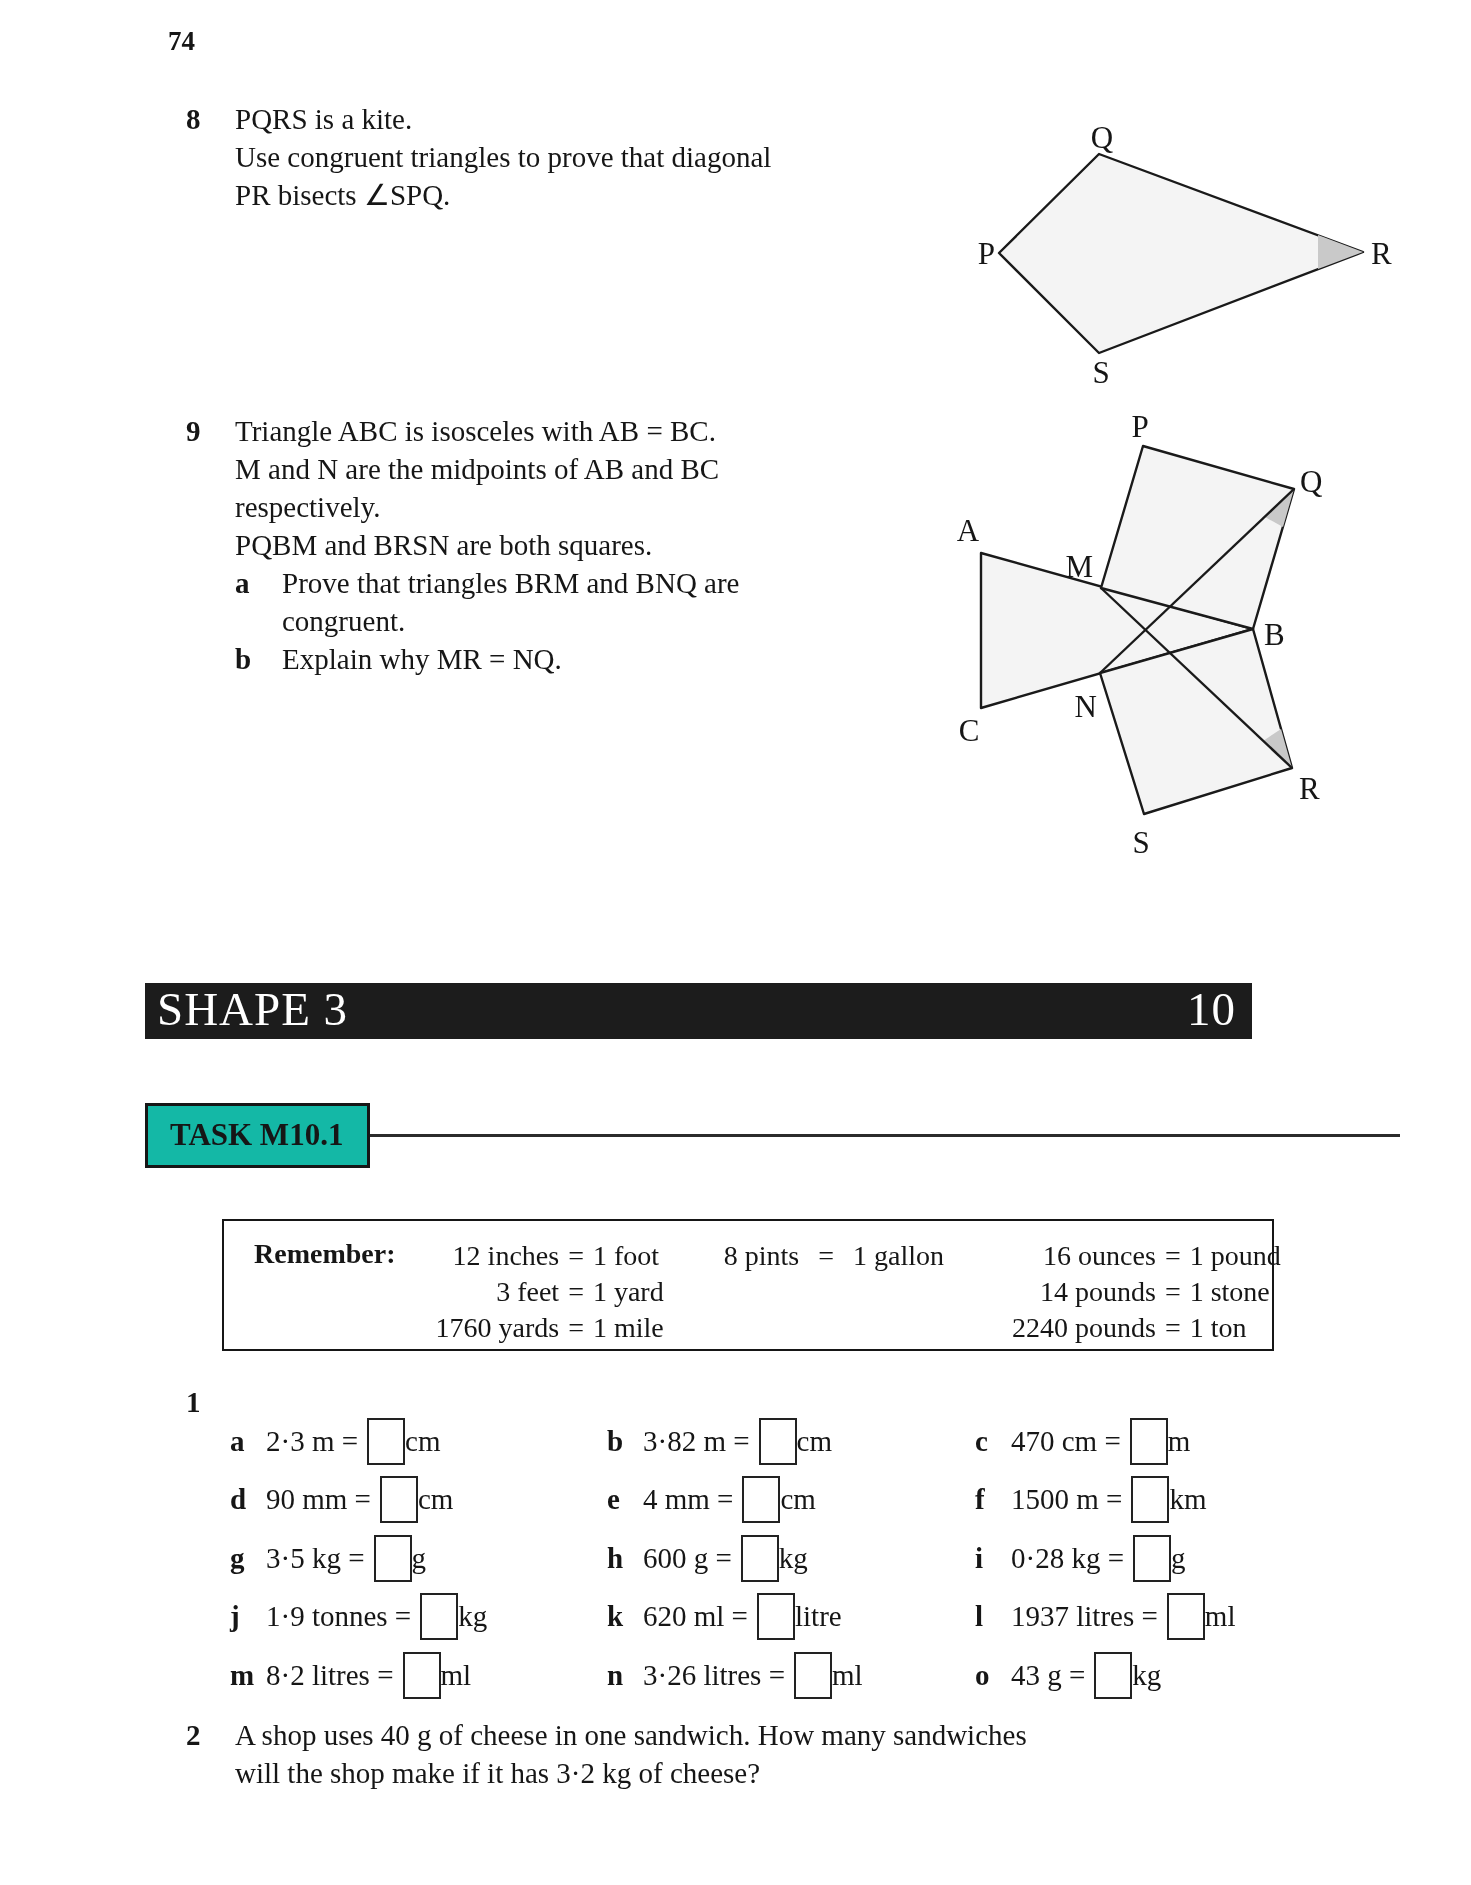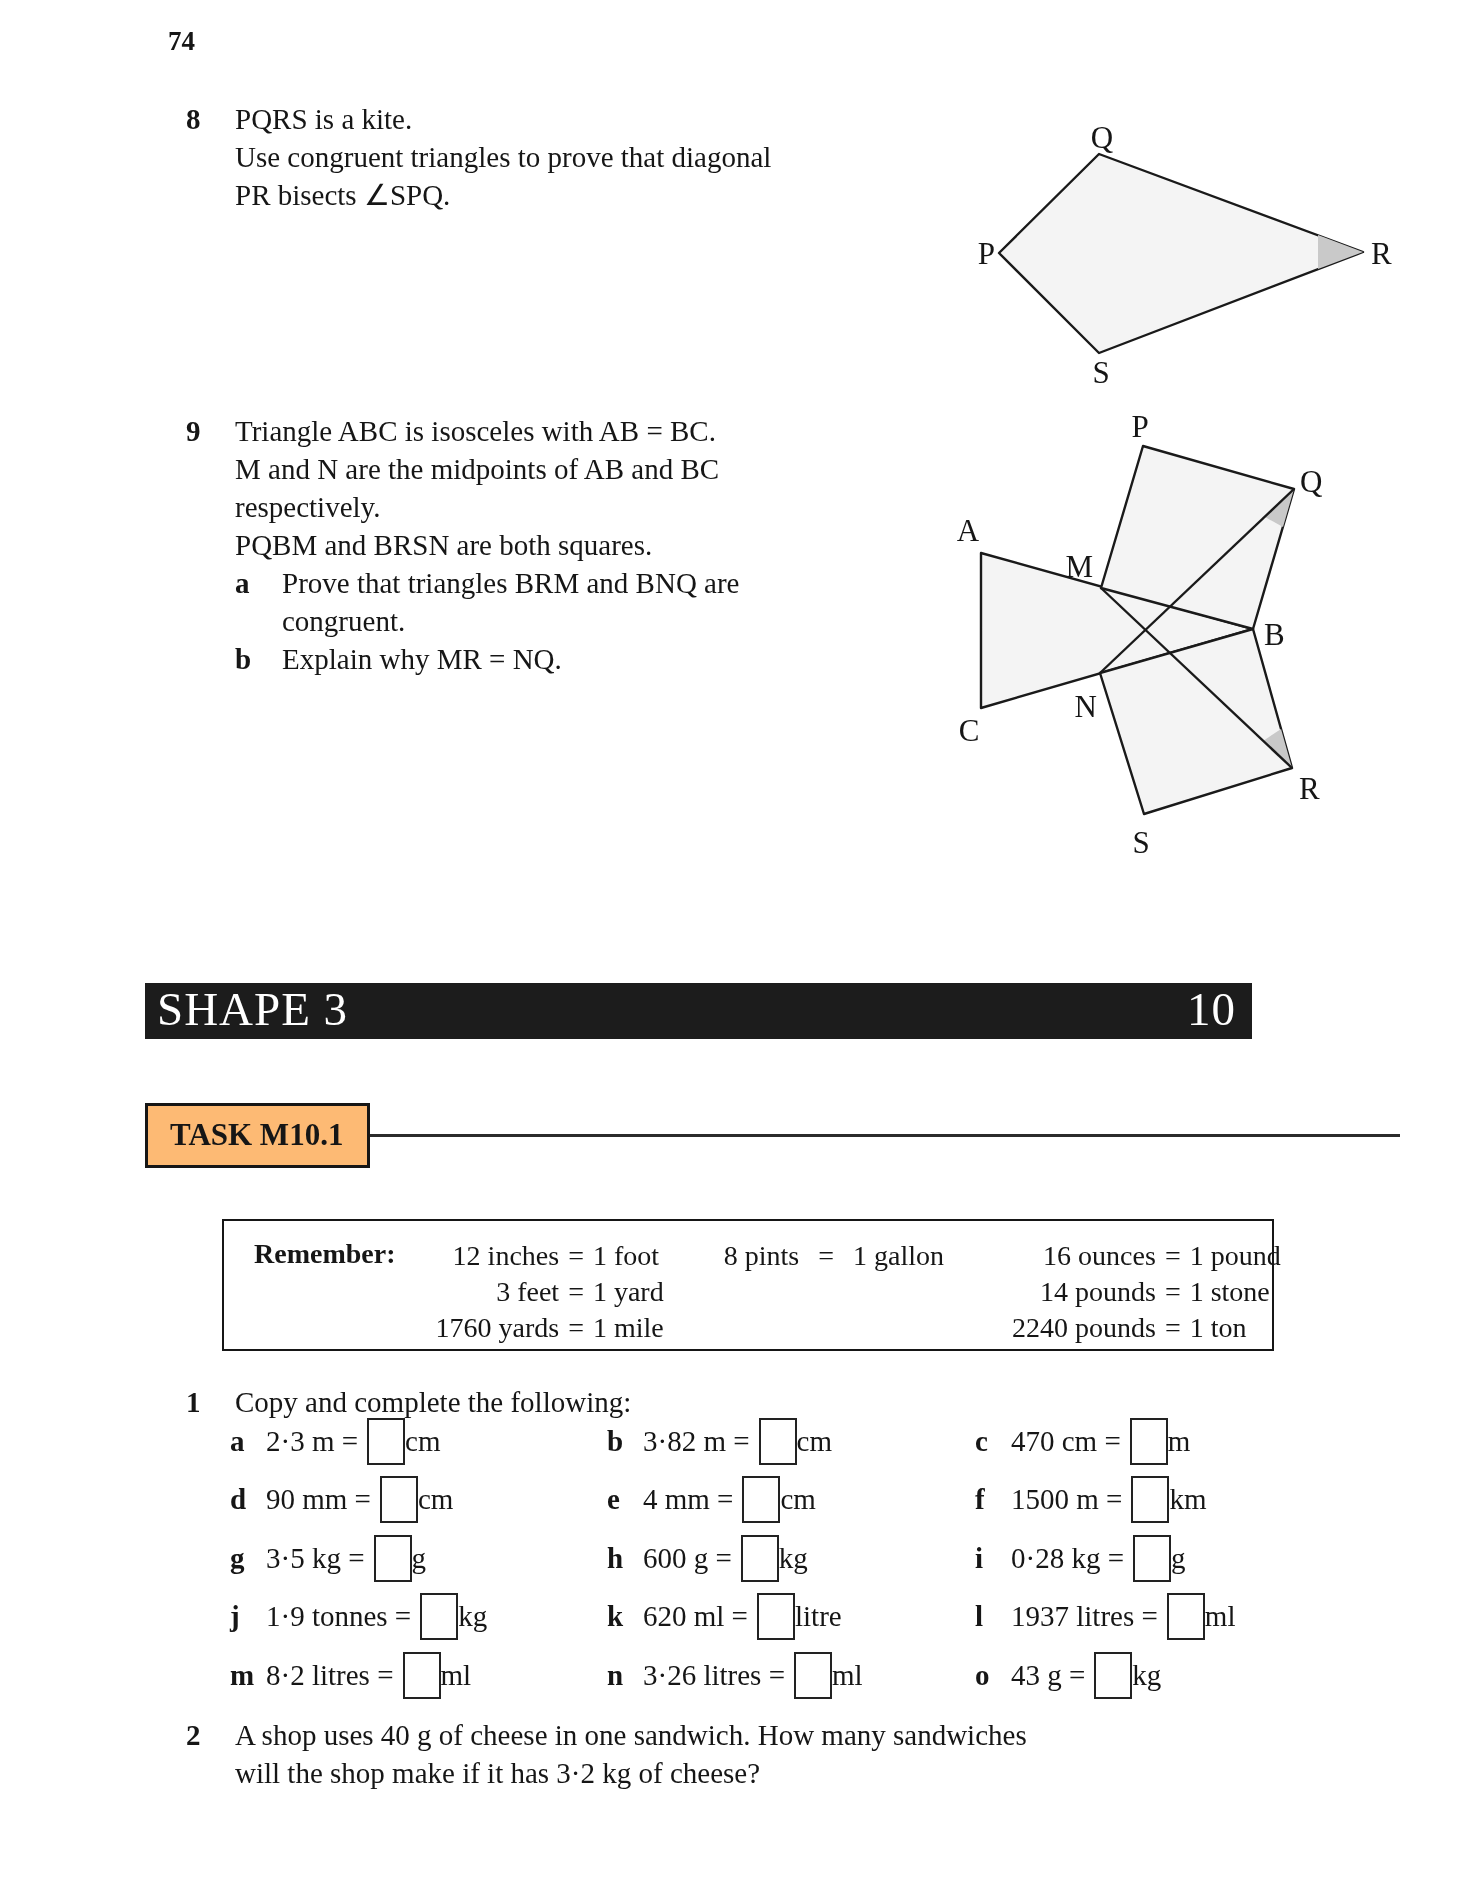--- a/index.html
+++ b/index.html
@@ -27,21 +27,21 @@
 
   .chapter-bar {
     left:145px; top:983px; width:1107px; height:56px;
     background:#1c1c1c; color:#ffffff;
     display:flex; justify-content:space-between; align-items:center;
     padding:0 16px 4px 12px; font-size:47px; letter-spacing:1px;
   }
 
   .task-row { left:145px; top:1103px; width:1255px; display:flex; align-items:center; }
   .task-box {
-    border:3px solid #161616; background:#fdba74;
+    border:3px solid #161616; background:#14b8a6;
     font-weight:bold; font-size:31px; padding:11px 24px 12px 22px;
     flex:none;
   }
   .task-rule { flex:1; height:3px; background:#2b2b2b; }
 
   .remember-box {
     left:222px; top:1219px; width:1052px; height:132px;
     border:2.5px solid #161616; background:#fff;
     display:flex; padding:17px 10px 0 30px; font-size:28px;
   }
@@ -163,21 +163,20 @@
       <span class="r-eq">=</span>
       <span class="r-rhs">1 stone</span>
     <span class="r-lhs">2240 pounds</span>
       <span class="r-eq">=</span>
       <span class="r-rhs">1 ton</span>
   </div>
 </div>
 
 <div class="abs qblock" style="left:186px; top:1383px;">
   <div class="qnum">1</div>
-  <div class="qtext">Copy and complete the following:</div>
 </div>
 
 <div class="abs ex-grid">
   <div class="ex-item">
       <span class="ex-letter">a</span>
       <span class="ex-expr">2·3 m =</span>
       <span class="answer-box"></span>
       <span class="ex-unit">cm</span>
     </div>
   <div class="ex-item">

